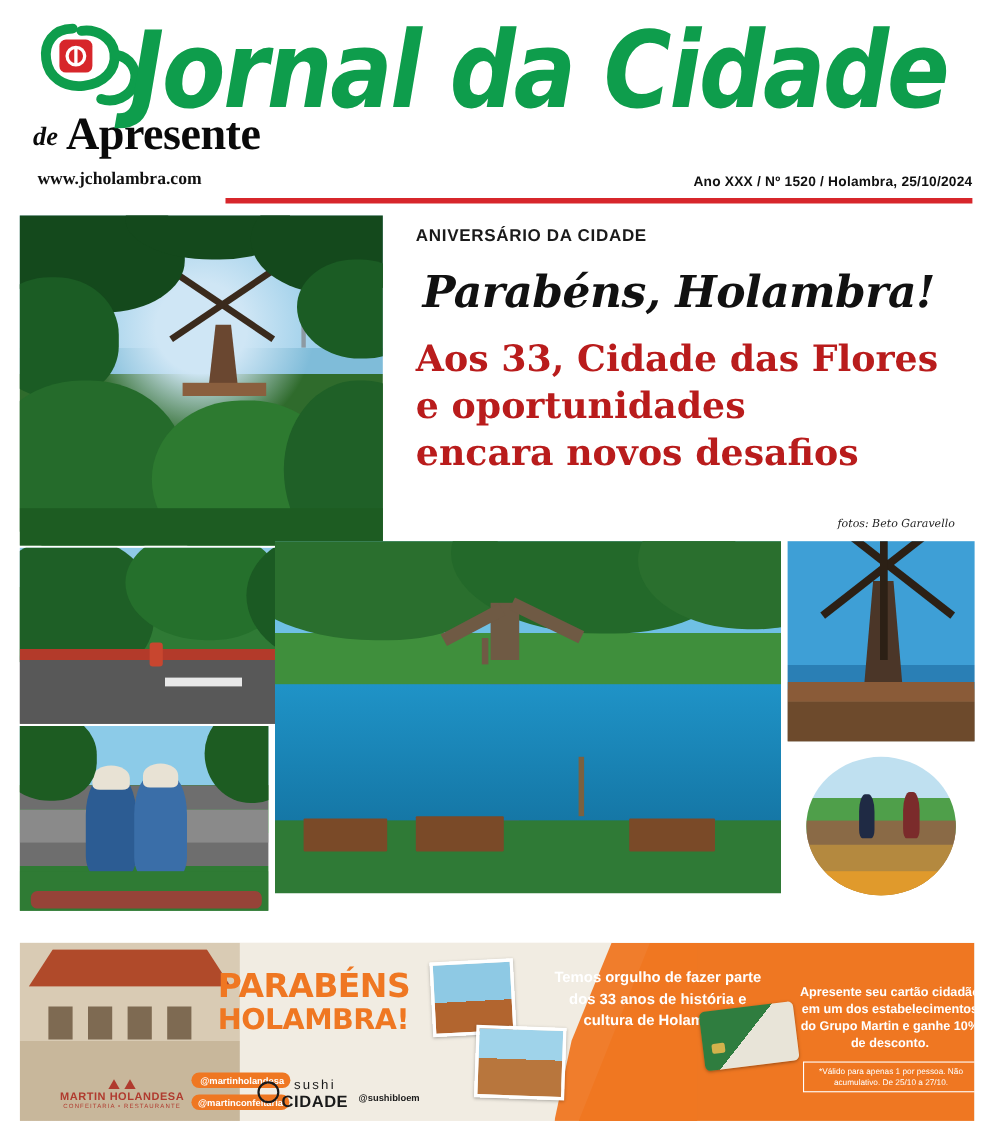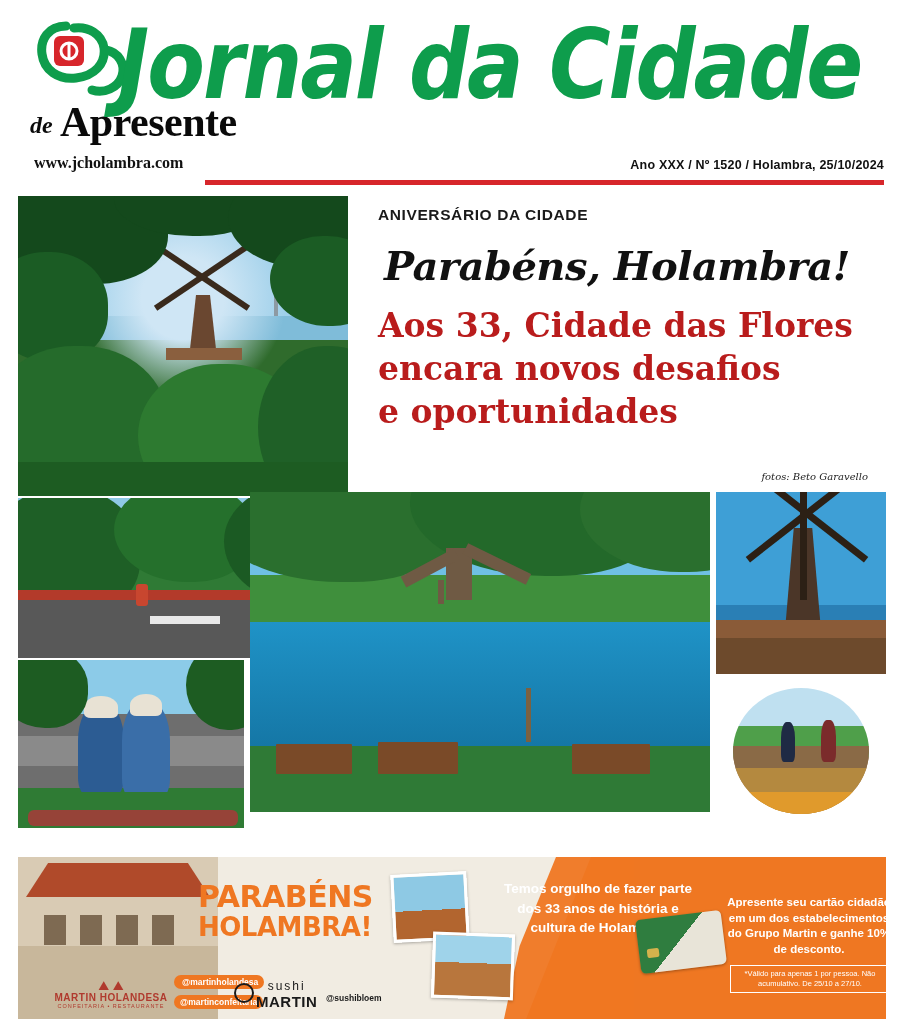--- a/index.html
+++ b/index.html
@@ -256,22 +256,22 @@
     <div class="leaf" style="left:120px;top:168px;width:170px;height:150px;background:#2d7a30;"></div>
     <div class="leaf" style="left:240px;top:150px;width:140px;height:170px;background:#1f6027;"></div>
     <div style="position:absolute;left:0;bottom:0;width:100%;height:34px;background:#1d5c22;"></div>
   </div>
 
   <div class="headline">
     <div class="kicker">ANIVERSÁRIO DA CIDADE</div>
     <div class="hl-1">Parabéns, Holambra!</div>
     <div class="hl-2">
       <div>Aos 33, Cidade das Flores</div>
+      <div>e oportunidades</div>
       <div>encara novos desafios</div>
-      <div>e oportunidades</div>
     </div>
     <div class="credit">fotos: Beto Garavello</div>
   </div>
 
   <div class="photo ph-road scene-road">
     <div class="leaf" style="left:-28px;top:-10px;width:150px;height:130px;background:#1e5f26;"></div>
     <div class="leaf" style="left:96px;top:-16px;width:140px;height:100px;background:#25702c;"></div>
     <div class="leaf" style="left:206px;top:-14px;width:150px;height:120px;background:#1b5a23;"></div>
     <div style="position:absolute;left:0;top:98px;width:100%;height:62px;background:#585858;"></div>
     <div style="position:absolute;left:0;top:92px;width:100%;height:10px;background:#b33a2a;"></div>
@@ -361,19 +361,19 @@
         <div class="icons">⛰&nbsp;⛰</div>
         <div class="nm">MARTIN HOLANDESA</div>
         <div class="sub">CONFEITARIA  •  RESTAURANTE</div>
       </div>
       <div class="handle" style="left:136px;top:2px;padding-left:8px;">@martinholandesa</div>
       <div class="handle" style="left:136px;top:22px;">@martinconfeitaria</div>
 
       <div class="lg-sushi">
         <div class="sushi-mark"></div>
         <div class="s1">sushi</div>
-        <div class="s2">MARTIN</div>
+        <div class="s2">CIDADE</div>
       </div>
       <div class="lg-sushi-handle">@sushibloem</div>
     </div>
   </div>
 
 </div>
 
 </body></html>

